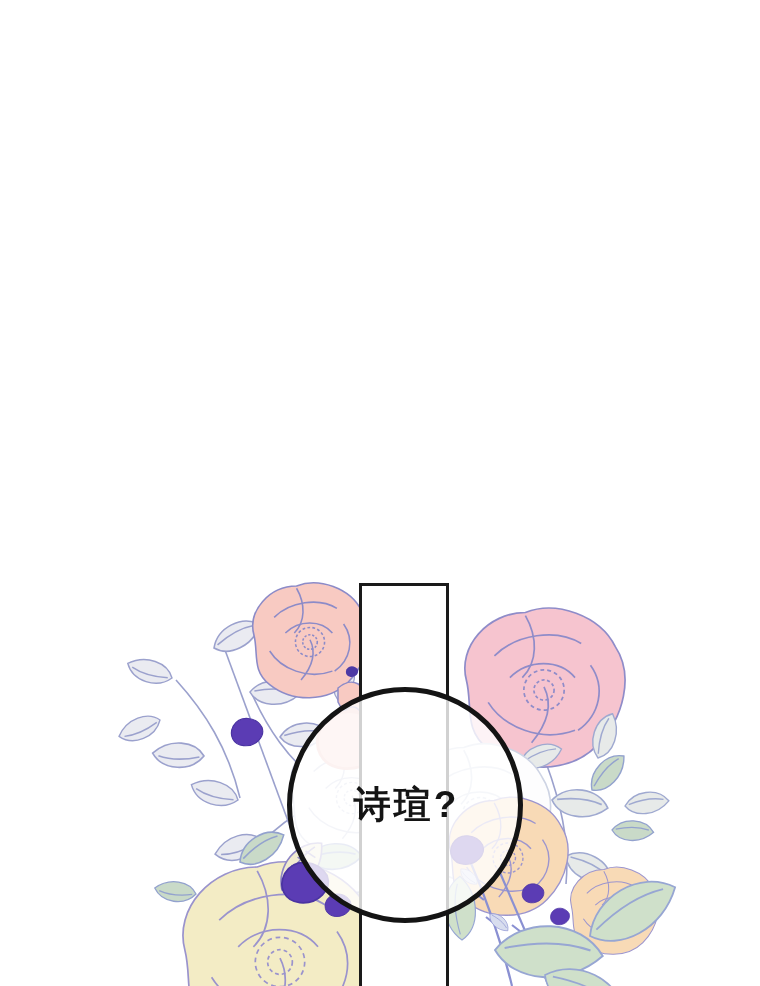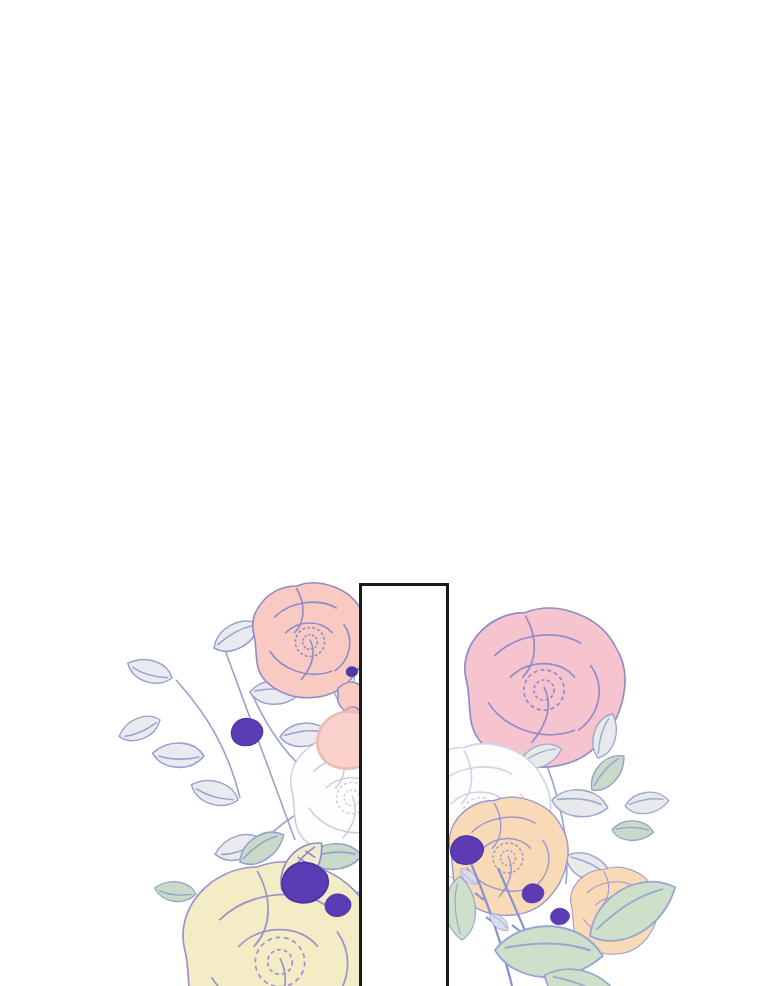--- a/index.html
+++ b/index.html
@@ -159,14 +159,17 @@
       <use href="#blob" transform="translate(305,884) scale(1.7)"></use>
       <use href="#blob" transform="translate(338,906) scale(0.95)"></use>
       <use href="#blob" transform="translate(467,851) scale(1.2)"></use>
       <use href="#blob" transform="translate(533,894) scale(0.8)"></use>
       <use href="#blob" transform="translate(560,917) scale(0.7)"></use>
     </g>
   </svg>
 
   <div class="panel-strip"></div>
 
+  <div class="speech-bubble">
+    <span class="speech-text">诗瑄?</span>
+  </div>
 
 </div>
 
 </body></html>

